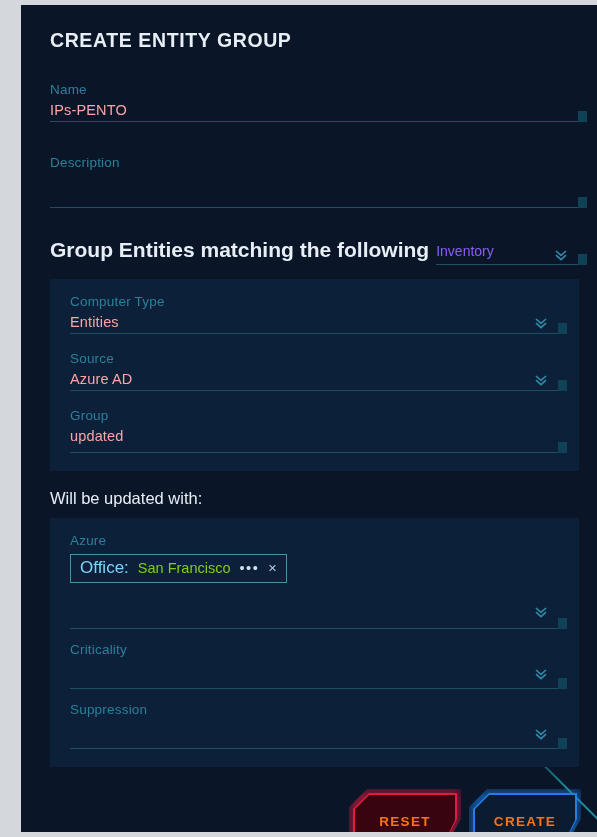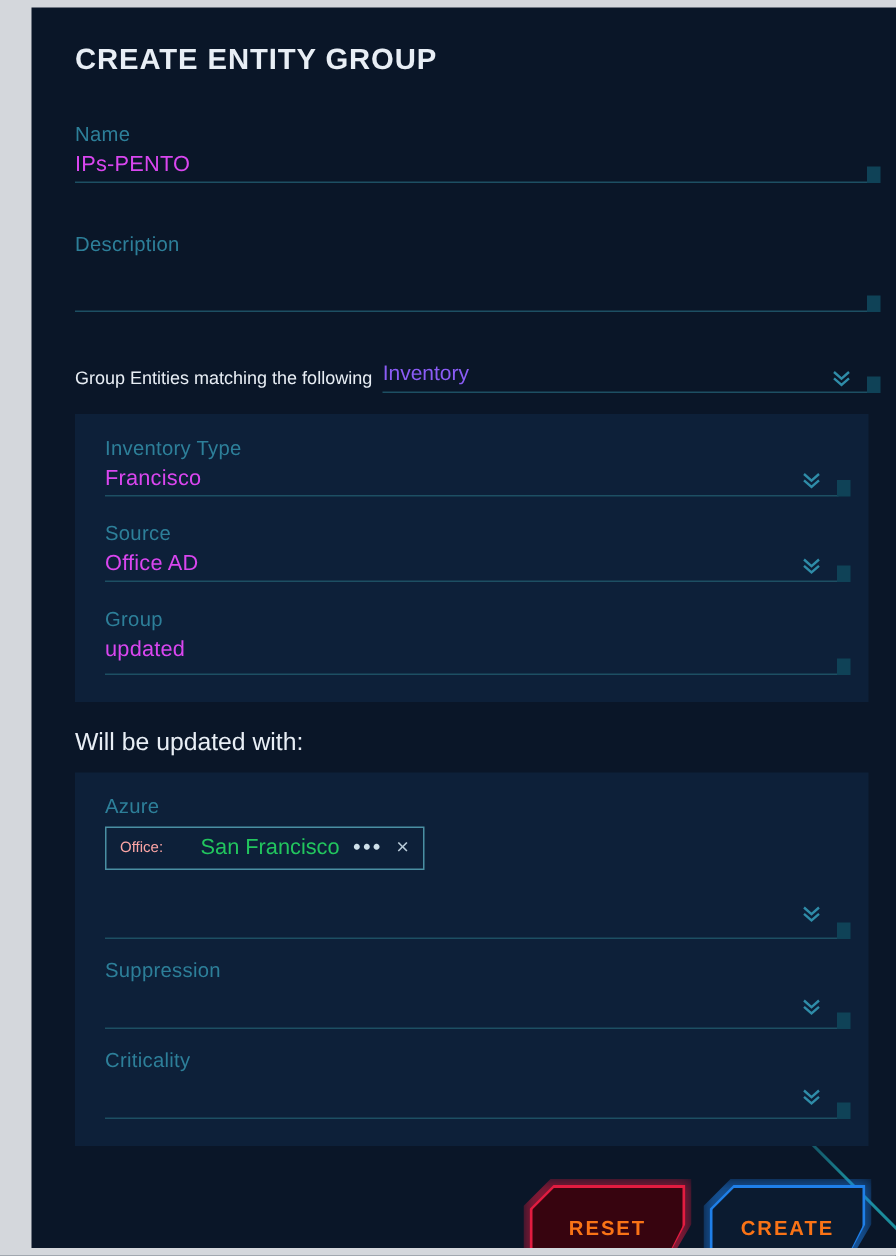--- a/index.html
+++ b/index.html
@@ -61,21 +61,21 @@
   .field { position: relative; }
 
   .flabel {
     color: #2d7f99;
     font-size: 13.5px;
     letter-spacing: 0.2px;
     line-height: 18px;
   }
 
   .fvalue {
-    color: #d946ef;
+    color: #fca5a5;
     font-size: 14.5px;
     line-height: 22px;
     min-height: 22px;
     letter-spacing: 0.15px;
   }
 
   .underline {
     position: relative;
     height: 1px;
     background: #1d4f63;
@@ -102,23 +102,24 @@
   .name-field { margin-bottom: 0px; margin-top: 29px; }
 
   
   .ge-row {
     display: flex;
     align-items: flex-end;
     margin-top: 30px;
   }
   .ge-title {
     color: #e8eef5;
-    font-size: 12px;
+    font-size: 21px;
     white-space: nowrap;
     padding-bottom: 3px;
+    font-weight: bold;
   }
   .ge-select {
     position: relative;
     flex: 1;
     margin-left: 7px;
   }
   .ge-select .sel-val {
     color: #8b5cf6;
     font-size: 14px;
     line-height: 20px;
@@ -143,22 +144,22 @@
   .chips { padding: 4px 0 2px 0; display: flex; flex-wrap: wrap; }
   .chip {
     display: inline-flex;
     align-items: center;
     border: 1px solid #4a8fa3;
     background: #0d2039;
     padding: 4px 9px 5px 9px;
     gap: 9px;
     height: 29px;
   }
-  .chip-key { color: #fca5a5; font-size: 10px; text-align: center; }
-  .chip-val { color: #22c55e; font-size: 14.5px; margin-left: 16px; }
+  .chip-key { color: #7dd3fc; font-size: 17px; text-align: center; }
+  .chip-val { color: #84cc16; font-size: 14.5px; }
   .chip-dots { color: #cfe0ea; font-size: 14.5px; letter-spacing: 1.5px; }
   .chip-x { color: #b9cbd8; font-size: 14.5px; cursor: pointer; line-height: 1; }
 
   .tagline-wrap { position: relative; height: 44px; }
   .tagline-wrap .underline { position: absolute; left: 0; right: 0; bottom: 0; }
   .tagline-wrap .chev { bottom: 9px; }
 
   .emptyline-wrap { position: relative; height: 30px; }
   .emptyline-wrap .underline { position: absolute; left: 0; right: 0; bottom: 0; }
   .emptyline-wrap .chev { bottom: 7px; }
@@ -249,34 +250,34 @@
               <polyline points="3,8.2 8,12.6 13,8.2" fill="none" stroke="#2f8ca8" stroke-width="1.6"></polyline>
             </svg>
         </div>
         <div class="underline"></div>
       </div>
     </div>
 
     <div class="panel">
 
       <div class="field">
-        <div class="flabel">Inventory Type</div>
-        <div class="fvalue">Francisco</div>
+        <div class="flabel">Computer Type</div>
+        <div class="fvalue">Entities</div>
         <div class="chev" style="bottom:3px;">
           <svg width="16" height="16" viewBox="0 0 16 16">
               <polyline points="3,4 8,8.4 13,4" fill="none" stroke="#2f8ca8" stroke-width="1.6"></polyline>
               <polyline points="3,8.2 8,12.6 13,8.2" fill="none" stroke="#2f8ca8" stroke-width="1.6"></polyline>
             </svg>
         </div>
         <div class="underline"></div>
       </div>
 
       <div class="field">
         <div class="flabel">Source</div>
-        <div class="fvalue">Office AD</div>
+        <div class="fvalue">Azure AD</div>
         <div class="chev" style="bottom:3px;">
           <svg width="16" height="16" viewBox="0 0 16 16">
               <polyline points="3,4 8,8.4 13,4" fill="none" stroke="#2f8ca8" stroke-width="1.6"></polyline>
               <polyline points="3,8.2 8,12.6 13,8.2" fill="none" stroke="#2f8ca8" stroke-width="1.6"></polyline>
             </svg>
         </div>
         <div class="underline"></div>
       </div>
 
       <div class="field">
@@ -306,34 +307,34 @@
             <svg width="16" height="16" viewBox="0 0 16 16">
                 <polyline points="3,4 8,8.4 13,4" fill="none" stroke="#2f8ca8" stroke-width="1.6"></polyline>
                 <polyline points="3,8.2 8,12.6 13,8.2" fill="none" stroke="#2f8ca8" stroke-width="1.6"></polyline>
               </svg>
           </div>
           <div class="underline"></div>
         </div>
       </div>
 
       <div class="field" style="margin-top:12px;">
-        <div class="flabel">Suppression</div>
+        <div class="flabel">Criticality</div>
         <div class="emptyline-wrap">
           <div class="chev">
             <svg width="16" height="16" viewBox="0 0 16 16">
                 <polyline points="3,4 8,8.4 13,4" fill="none" stroke="#2f8ca8" stroke-width="1.6"></polyline>
                 <polyline points="3,8.2 8,12.6 13,8.2" fill="none" stroke="#2f8ca8" stroke-width="1.6"></polyline>
               </svg>
           </div>
           <div class="underline"></div>
         </div>
       </div>
 
       <div class="field" style="margin-top:12px;">
-        <div class="flabel">Criticality</div>
+        <div class="flabel">Suppression</div>
         <div class="emptyline-wrap">
           <div class="chev">
             <svg width="16" height="16" viewBox="0 0 16 16">
                 <polyline points="3,4 8,8.4 13,4" fill="none" stroke="#2f8ca8" stroke-width="1.6"></polyline>
                 <polyline points="3,8.2 8,12.6 13,8.2" fill="none" stroke="#2f8ca8" stroke-width="1.6"></polyline>
               </svg>
           </div>
           <div class="underline"></div>
         </div>
       </div>

